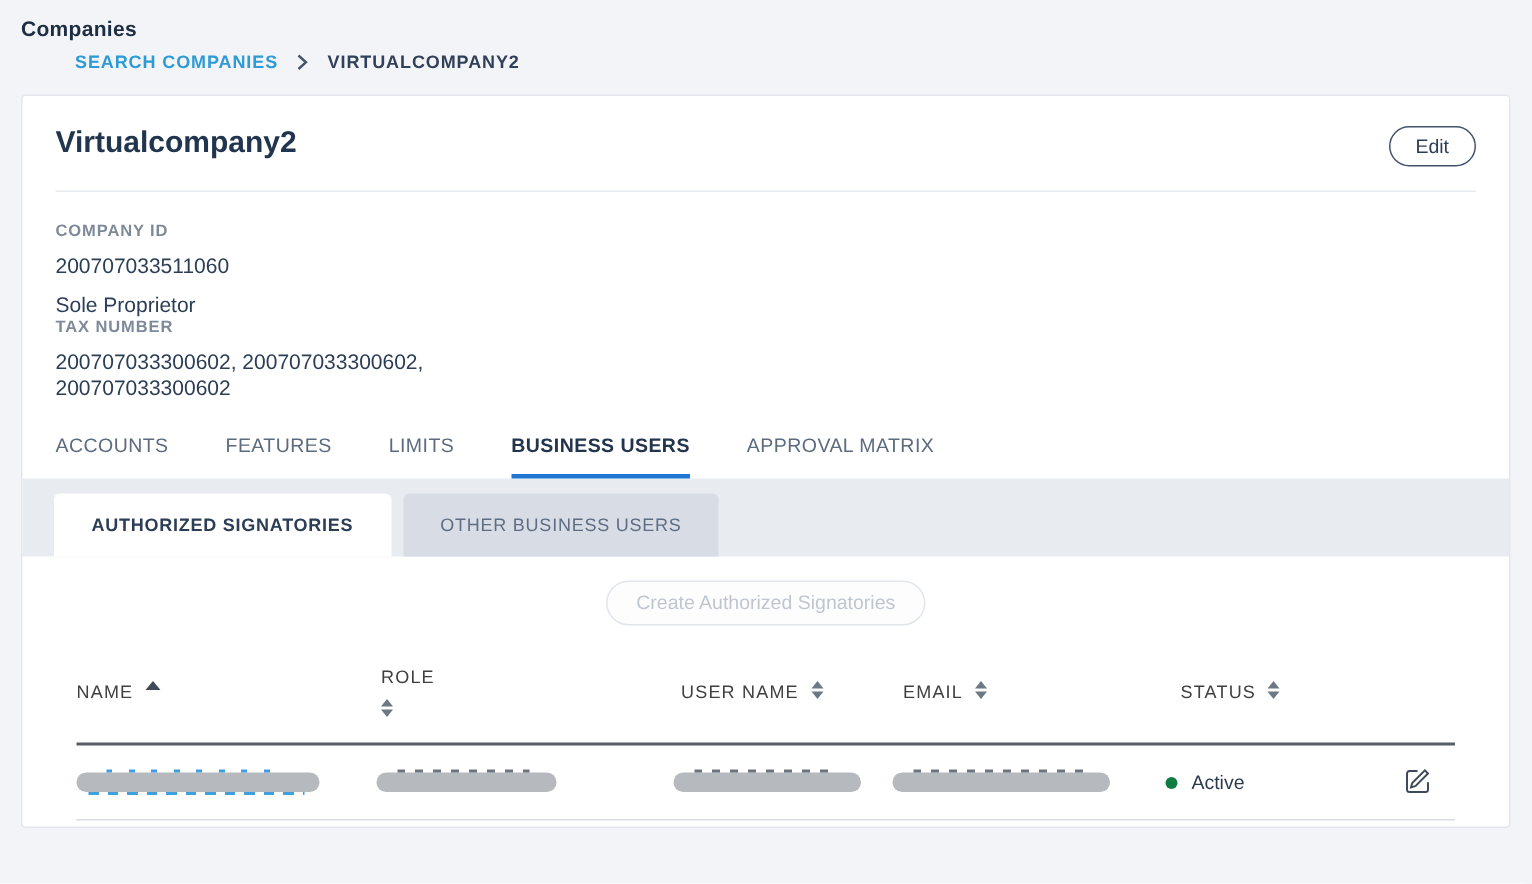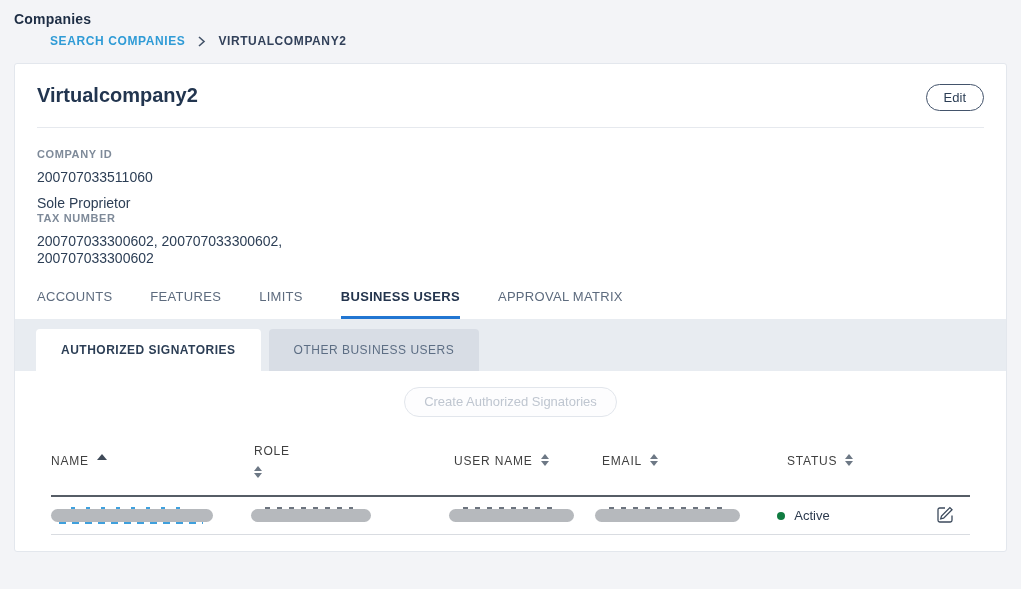--- a/index.html
+++ b/index.html
@@ -65,21 +65,21 @@
   .thead { display:flex; align-items:center; margin-top:27px; padding-bottom:17px; border-bottom:2px solid #565d66; }
   .th { display:flex; align-items:flex-start; gap:8px; font-size:12px; color:#404040; letter-spacing:.8px; cursor:pointer; }
   .col-name { width:203px; } .col-role { width:156px;flex-direction:column; } .col-user { width:148px;margin-left:44px; }
   .col-email { width:185px; } .col-status { width:160px; } .col-actions { flex:1; display:flex; justify-content:flex-end; }
 
   .tri-up { width:0; height:0; border-left:5px solid transparent; border-right:5px solid transparent; border-bottom:6px solid #3f4a58; }
   .sort-both { display:flex; flex-direction:column; gap:2px; }
   .sort-both .up { width:0; height:0; border-left:4px solid transparent; border-right:4px solid transparent; border-bottom:5px solid #6d7885; }
   .sort-both .down { width:0; height:0; border-left:4px solid transparent; border-right:4px solid transparent; border-top:5px solid #6d7885; }
 
-  .trow { display:flex; align-items:center; height:38px; border-bottom:1px solid #d9dce1; }
+  .trow { display:flex; align-items:center; height:50px; border-bottom:1px solid #d9dce1; }
   .pill { height:13px; border-radius:7px; background:#b6b9bd; position:relative; }
   .pill-name { width:162px; }
   .pill-name::after { content:""; position:absolute; left:8px; right:10px; bottom:-2px; height:2px;
     background:repeating-linear-gradient(90deg,#3fa0dd 0 7px,transparent 7px 13px); }
   .pill-name::before { content:""; position:absolute; left:20px; right:30px; top:-2px; height:2px;
     background:repeating-linear-gradient(90deg,#3fa0dd 0 4px,transparent 4px 15px); }
   .pill-role { width:120px; }
   .pill-user { width:125px; }
   .pill-email { width:145px; }
   .pill-dark::before { content:""; position:absolute; left:14px; right:18px; top:-2px; height:2px; opacity:.75;

